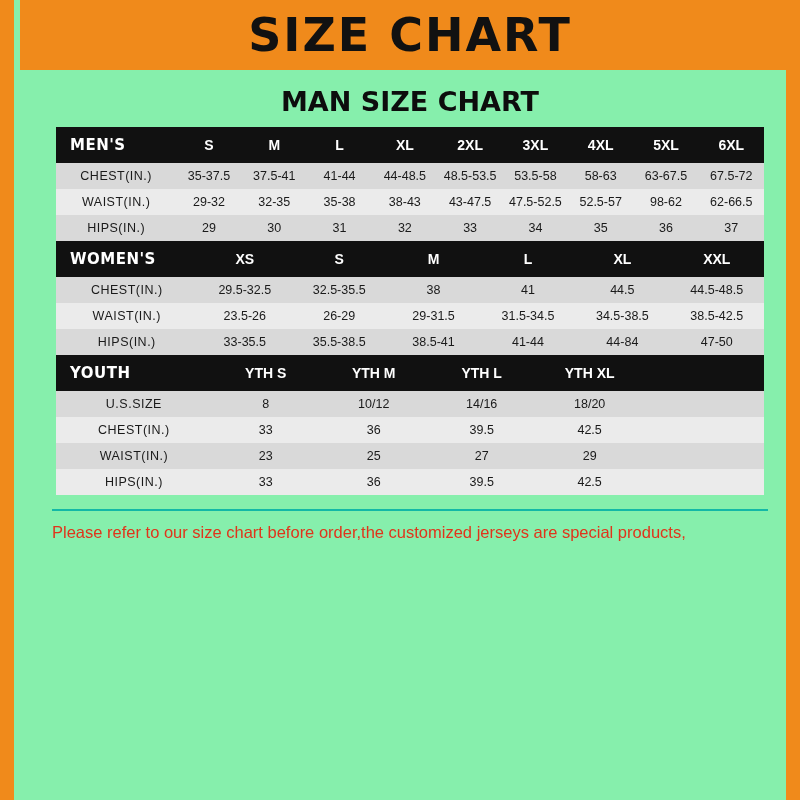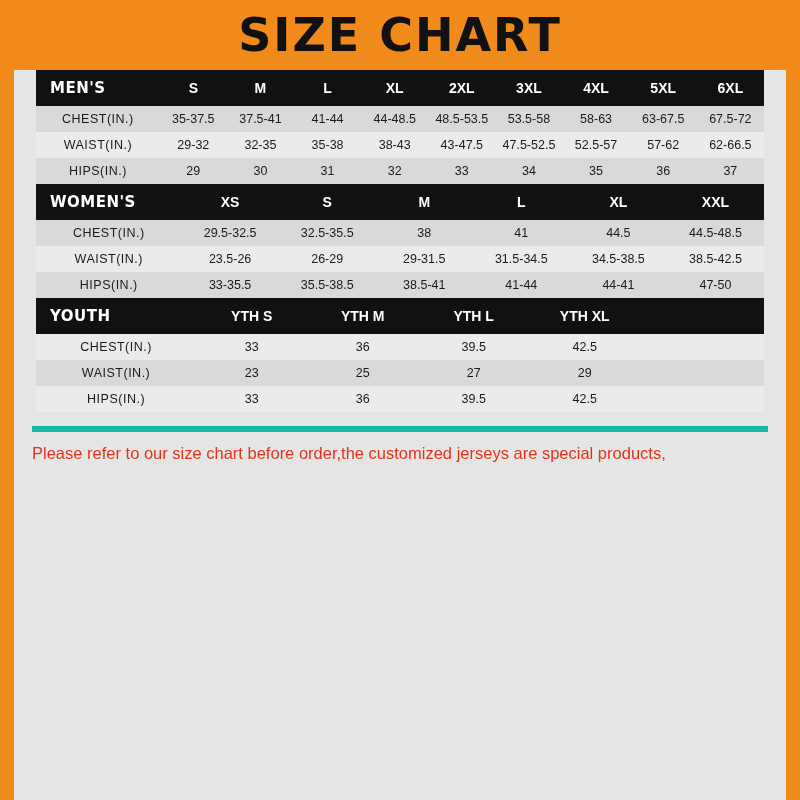--- a/index.html
+++ b/index.html
@@ -13,21 +13,22 @@
     font-family: "Liberation Sans", sans-serif;
     overflow: hidden;
   }
   .page {
     position: relative;
     width: 800px;
     height: 800px;
     box-sizing: border-box;
     border-left: 14px solid #f08a1b;
     border-right: 14px solid #f08a1b;
-    background: #e5e5e5;
+    background: #86efac;
+    padding-left: 20px;
   }
   .header-band {
     background: #f08a1b;
     height: 70px;
     display: flex;
     align-items: center;
     justify-content: center;
     margin: 0 -14px;
   }
   .header-title {
@@ -89,39 +90,40 @@
     letter-spacing: 0.5px;
   }
   
   .men-table col.first { width: 17%; }
   .women-table col.first { width: 20%; }
   .youth-table col.first { width: 22%; }
   .youth-table col.pad { width: 17%; }
 
   .footer-note {
     margin: 14px 18px 0 18px;
-    border-top: 6px solid #14b8a6;
+    border-top: 2px solid #14b8a6;
     padding-top: 10px;
     color: #e0341b;
     font-size: 16.5px;
     line-height: 1.45;
     font-family: "Liberation Sans", sans-serif;
   }
   .footer-note div { white-space: nowrap; }
 </style>
 </head>
 <body>
 
 <div class="page">
 
   <div class="header-band">
     <div class="header-title">SIZE CHART</div>
   </div>
 
   <div class="section">
+    <div class="section-title">MAN SIZE CHART</div>
     <table class="size-table men-table">
       <colgroup>
         <col class="first">
           <col>
           <col>
           <col>
           <col>
           <col>
           <col>
           <col>
@@ -157,21 +159,21 @@
         </tr>
         <tr class="even">
           <td class="rowhead">WAIST(IN.)</td>
           <td>29-32</td>
           <td>32-35</td>
           <td>35-38</td>
           <td>38-43</td>
           <td>43-47.5</td>
           <td>47.5-52.5</td>
           <td>52.5-57</td>
-          <td>57-62</td>
+          <td>98-62</td>
           <td>62-66.5</td>
         </tr>
         <tr class="odd">
           <td class="rowhead">HIPS(IN.)</td>
           <td>29</td>
           <td>30</td>
           <td>31</td>
           <td>32</td>
           <td>33</td>
           <td>34</td>
@@ -223,21 +225,21 @@
           <td>31.5-34.5</td>
           <td>34.5-38.5</td>
           <td>38.5-42.5</td>
         </tr>
         <tr class="odd">
           <td class="rowhead">HIPS(IN.)</td>
           <td>33-35.5</td>
           <td>35.5-38.5</td>
           <td>38.5-41</td>
           <td>41-44</td>
-          <td>44-41</td>
+          <td>44-84</td>
           <td>47-50</td>
         </tr>
       </tbody>
     </table>
   </div>
 
   <div class="section">
     <table class="size-table youth-table">
       <colgroup>
         <col class="first">
@@ -251,20 +253,28 @@
         <tr>
           <th class="corner">YOUTH</th>
           <th>YTH S</th>
           <th>YTH M</th>
           <th>YTH L</th>
           <th>YTH XL</th>
           <th></th>
         </tr>
       </thead>
       <tbody>
+        <tr class="odd">
+          <td class="rowhead">U.S.SIZE</td>
+          <td>8</td>
+          <td>10/12</td>
+          <td>14/16</td>
+          <td>18/20</td>
+          <td></td>
+        </tr>
         <tr class="even">
           <td class="rowhead">CHEST(IN.)</td>
           <td>33</td>
           <td>36</td>
           <td>39.5</td>
           <td>42.5</td>
           <td></td>
         </tr>
         <tr class="odd">
           <td class="rowhead">WAIST(IN.)</td>

